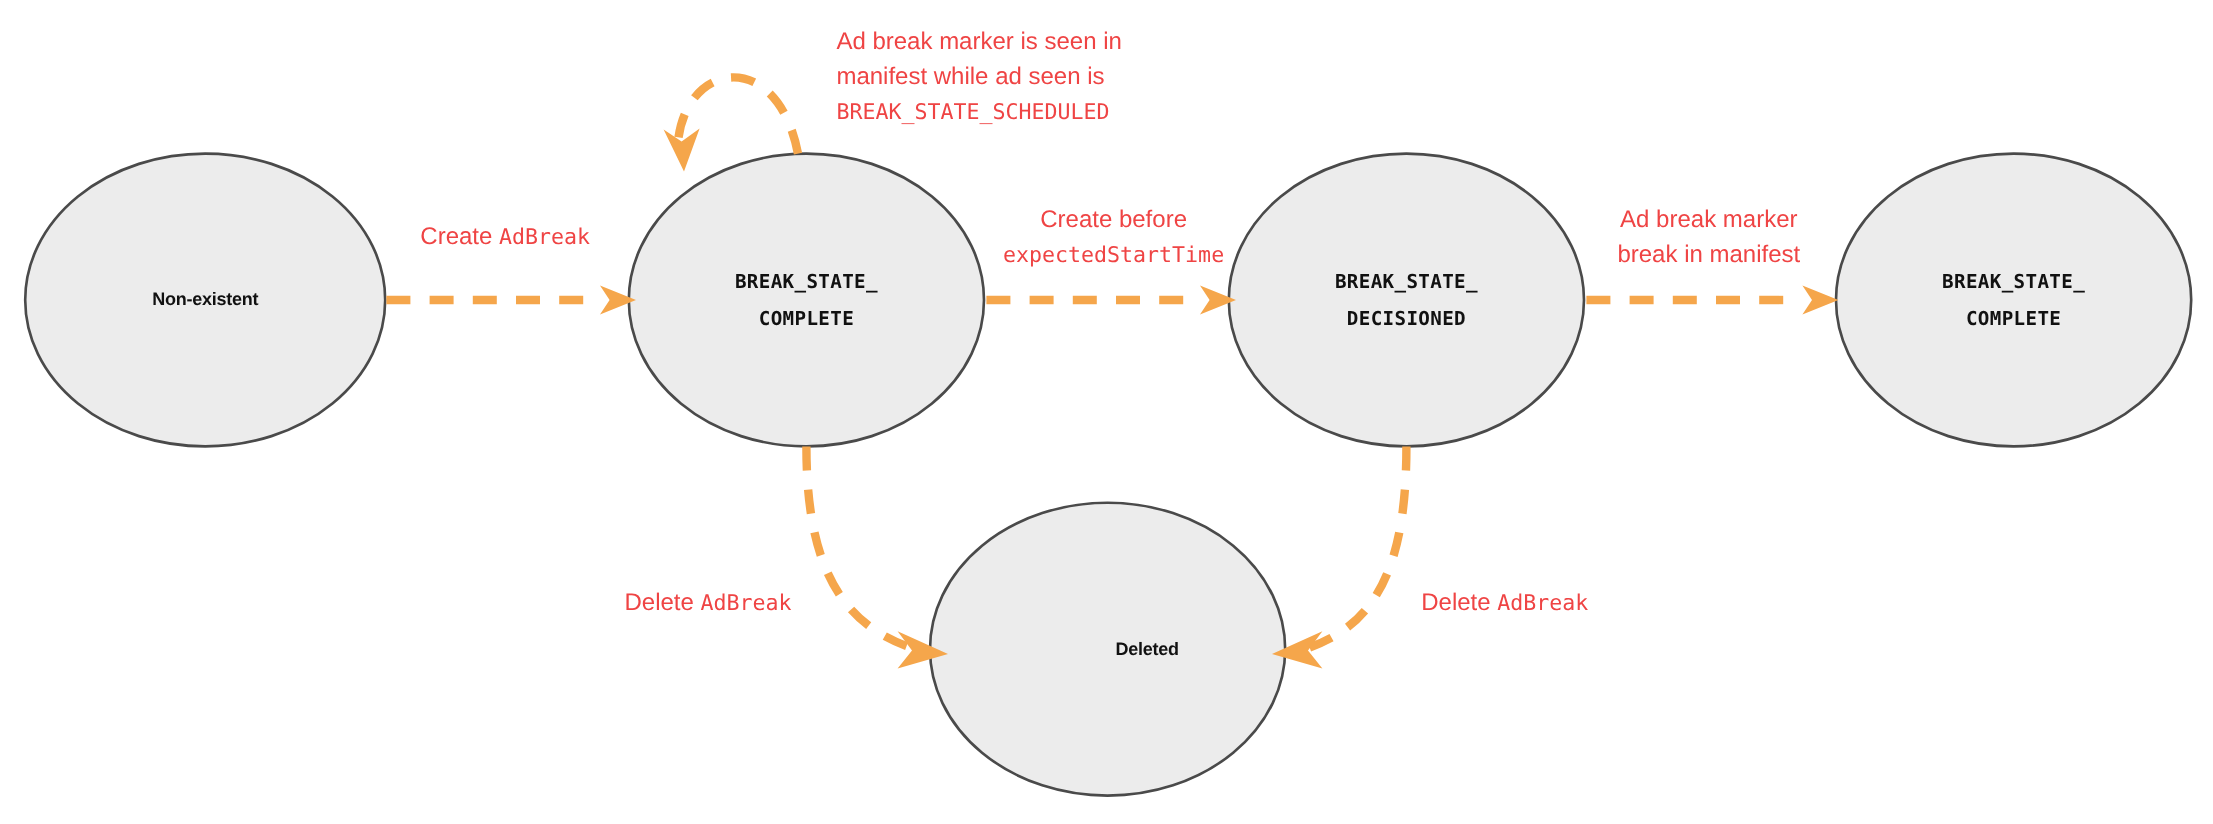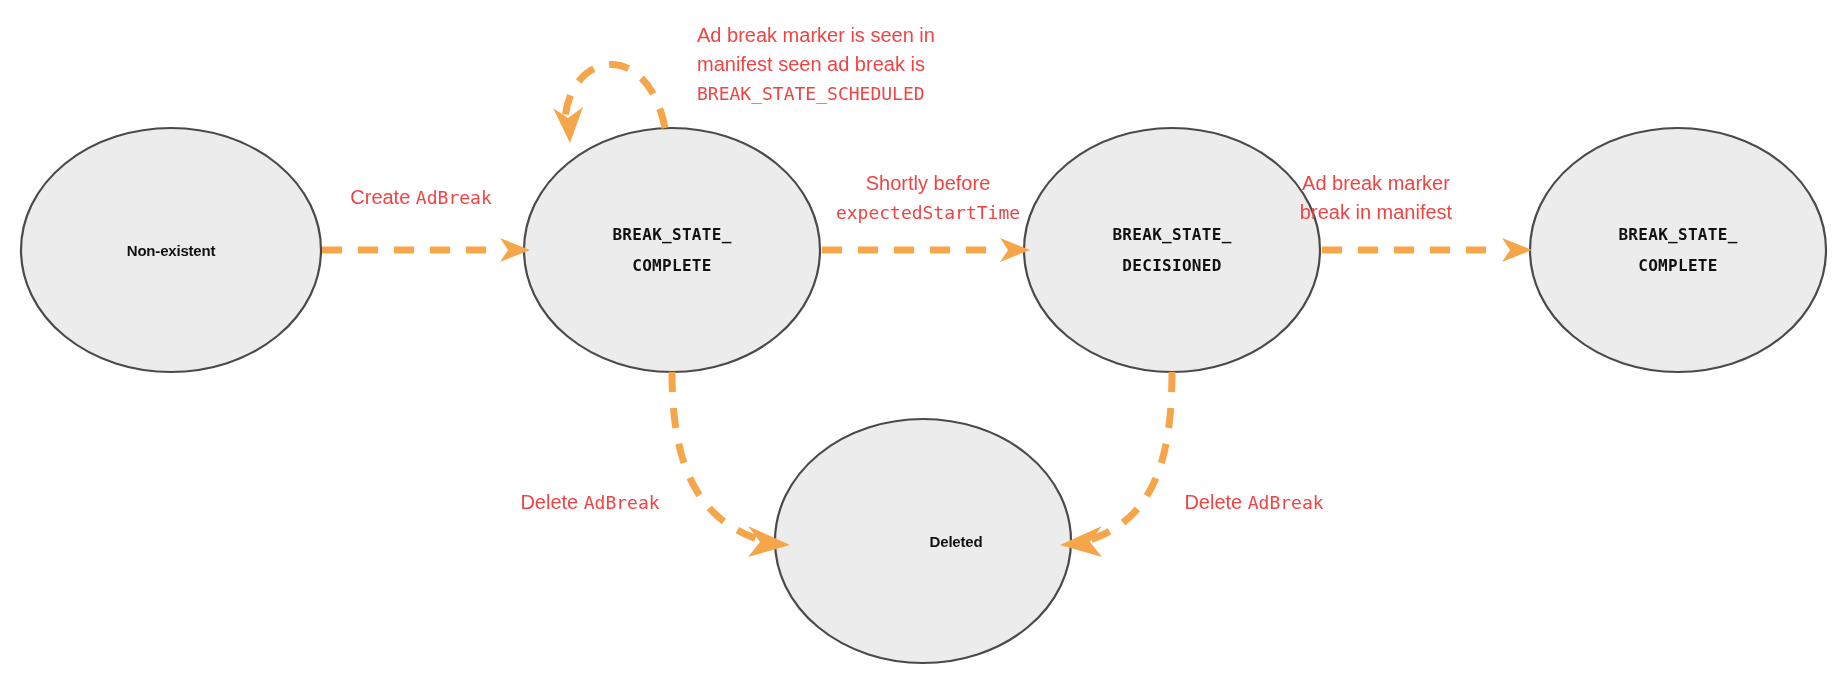--- a/index.html
+++ b/index.html
@@ -128,23 +128,23 @@
   <div class="node-label" style="left:672px; top:250px;"><span>BREAK_STATE_</span><br><span>COMPLETE</span></div>
 
   <div class="node-label" style="left:1172px; top:250px;"><span>BREAK_STATE_</span><br><span>DECISIONED</span></div>
 
   <div class="node-label" style="left:1678px; top:250px;"><span>BREAK_STATE_</span><br><span>COMPLETE</span></div>
 
   <div class="node-label sans" style="left:923px; top:541px;margin-left:33px;">Deleted</div>
 
   <div class="edge-label center" style="left:421px; top:183px;"><span>Create </span><span class="mono">AdBreak</span></div>
 
-  <div class="edge-label left" style="left:697px; top:21px;"><span>Ad break marker is seen in</span><br><span>manifest seen ad break is</span><br><span class="mono">BREAK_STATE_SCHEDULED</span></div>
+  <div class="edge-label left" style="left:697px; top:21px;"><span>Ad break marker is seen in</span><br><span>manifest while ad seen is</span><br><span class="mono">BREAK_STATE_SCHEDULED</span></div>
 
-  <div class="edge-label center" style="left:928px; top:169px; text-align:center;"><span>Shortly before</span><br><span class="mono">expectedStartTime</span></div>
+  <div class="edge-label center" style="left:928px; top:169px; text-align:center;"><span>Create before</span><br><span class="mono">expectedStartTime</span></div>
 
-  <div class="edge-label center" style="left:1376px; top:169px; text-align:center;"><span>Ad break marker</span><br><span>break in manifest</span></div>
+  <div class="edge-label center" style="left:1424px; top:169px; text-align:center;"><span>Ad break marker</span><br><span>break in manifest</span></div>
 
   <div class="edge-label center" style="left:590px; top:488px;"><span>Delete </span><span class="mono">AdBreak</span></div>
 
   <div class="edge-label center" style="left:1254px; top:488px;"><span>Delete </span><span class="mono">AdBreak</span></div>
 
 </div>
 
 </body></html>

